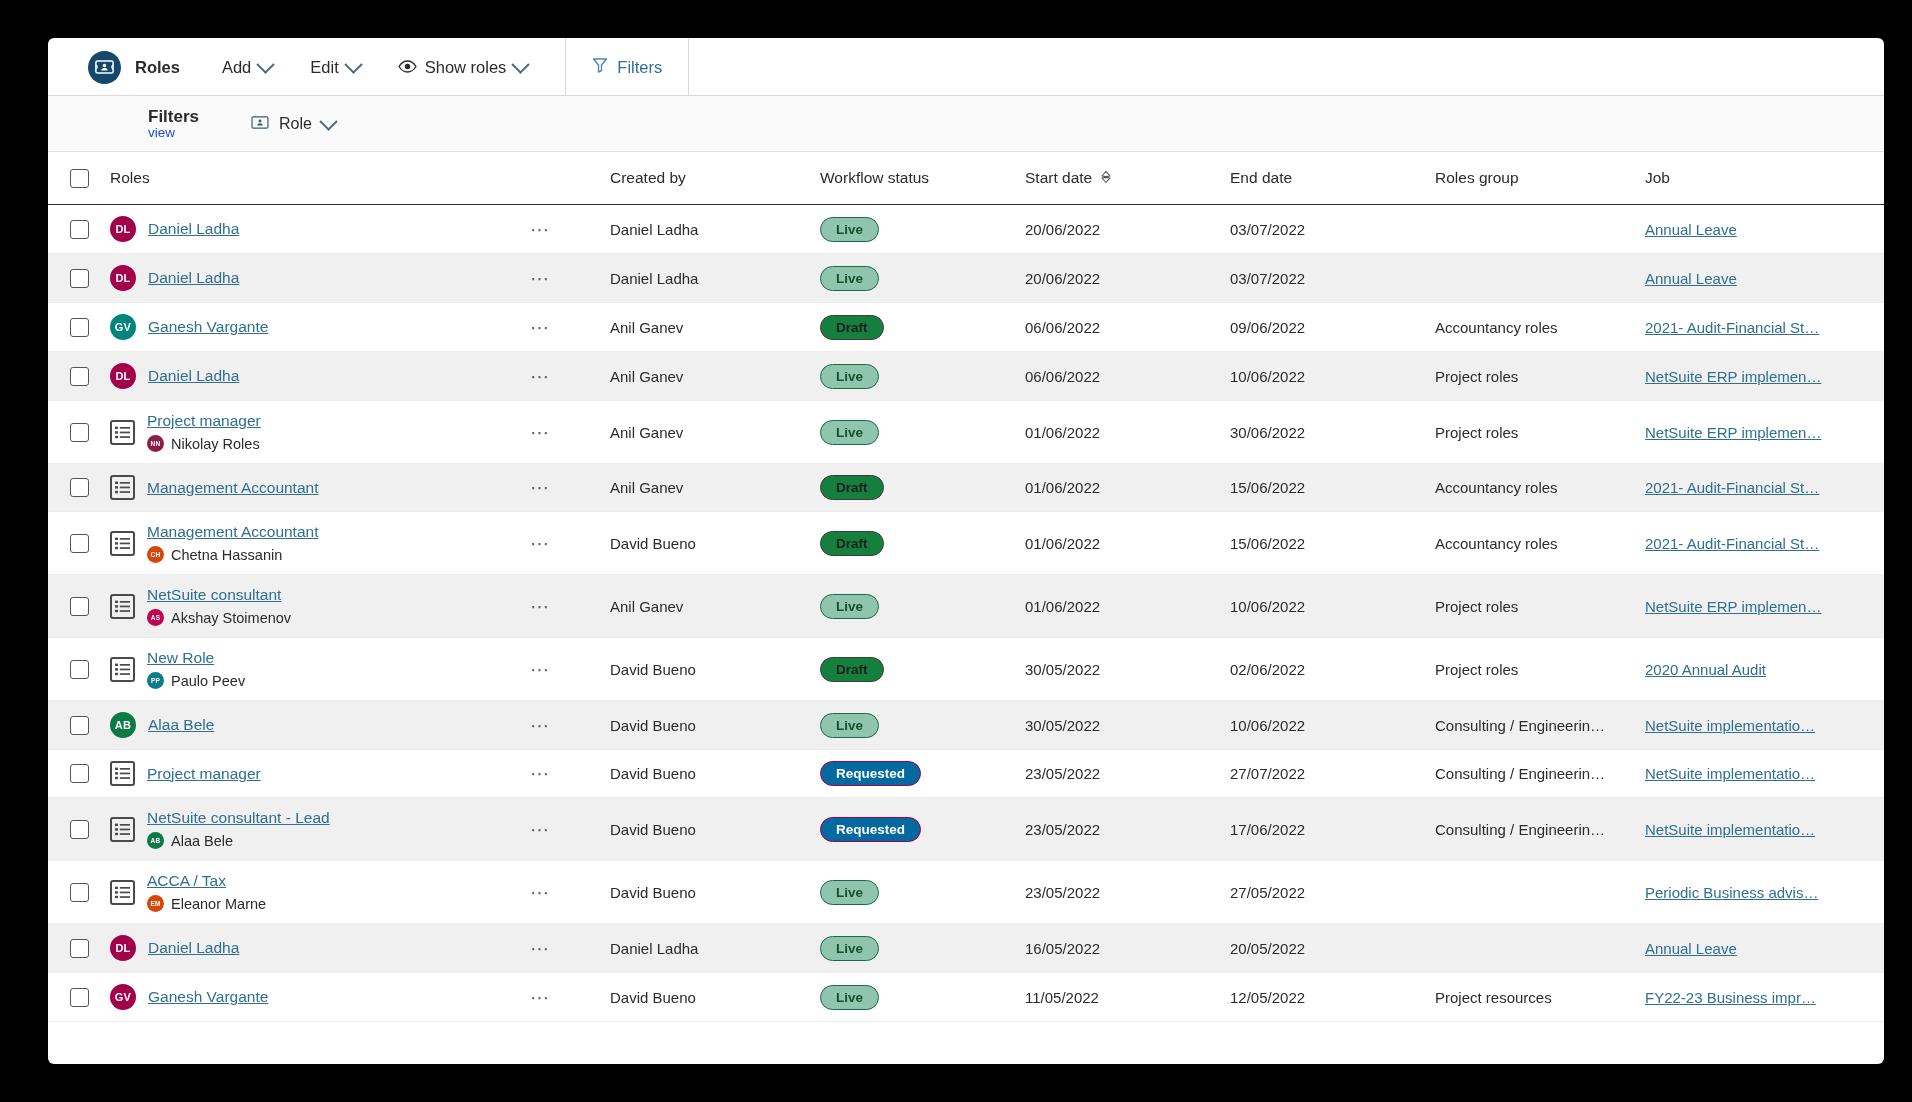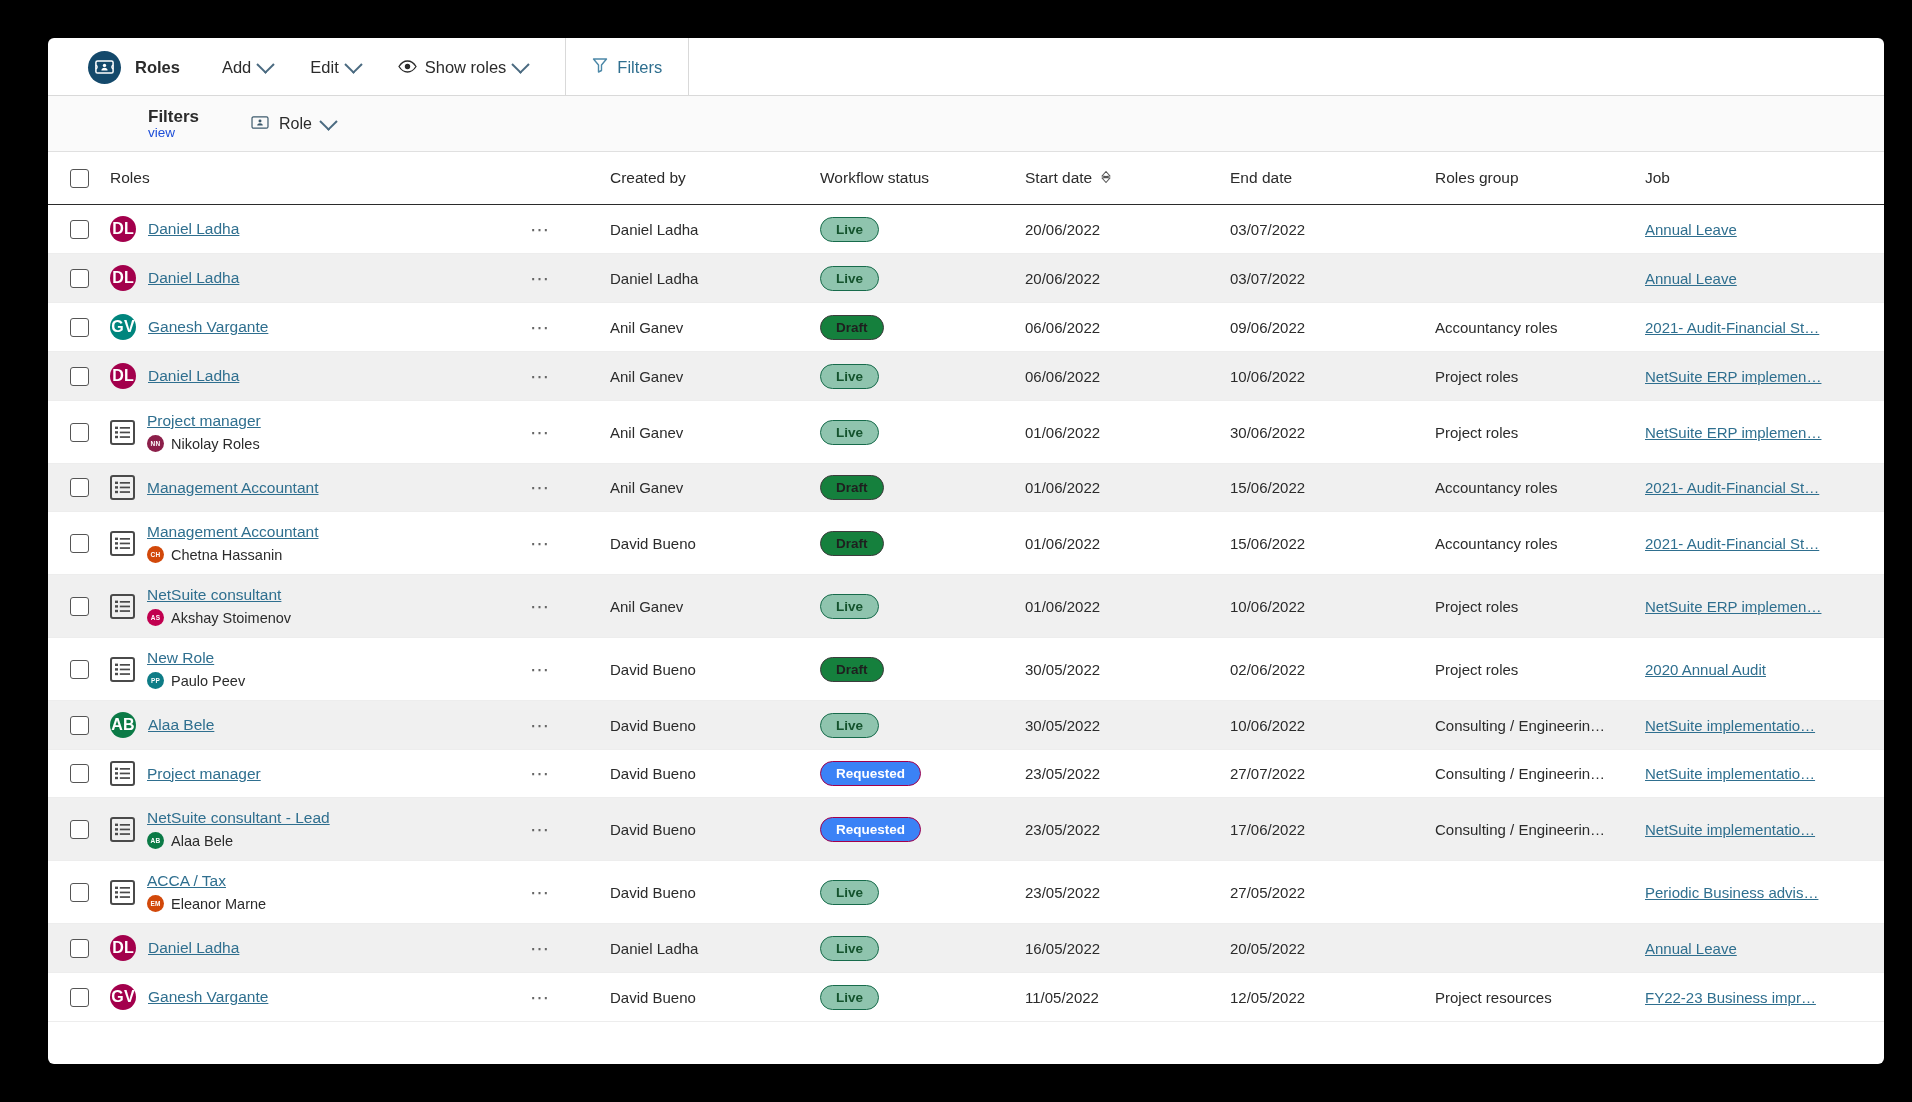--- a/index.html
+++ b/index.html
@@ -226,21 +226,21 @@
     gap: 7px;
     font-size: 14.5px;
     color: #2b2b2b;
     white-space: nowrap;
   }
 
   .avatar {
     width: 26px; height: 26px;
     border-radius: 50%;
     color: #fff;
-    font-size: 16px;
+    font-size: 11px;
     font-weight: bold;
     display: flex; align-items: center; justify-content: center;
     flex: none;
     letter-spacing: .2px;
   }
   .avatar.sm {
     width: 17px; height: 17px;
     font-size: 6.5px;
   }
 
@@ -280,21 +280,21 @@
     background: #8fc4ae;
     border: 1.6px solid #176b4b;
     color: #14532d;
   }
   .badge.draft {
     background: #15803d;
     border: 1.6px solid #3c3c3c;
     color: #1f1f1f;
   }
   .badge.requested {
-    background: #3b82f6;
+    background: #0369a1;
     border: 1.6px solid #a3004c;
     color: #ffffff;
   }
 
   .job-link {
     color: #2f6f8f;
     text-decoration: underline;
     white-space: nowrap;
     overflow: hidden;
     text-overflow: ellipsis;

